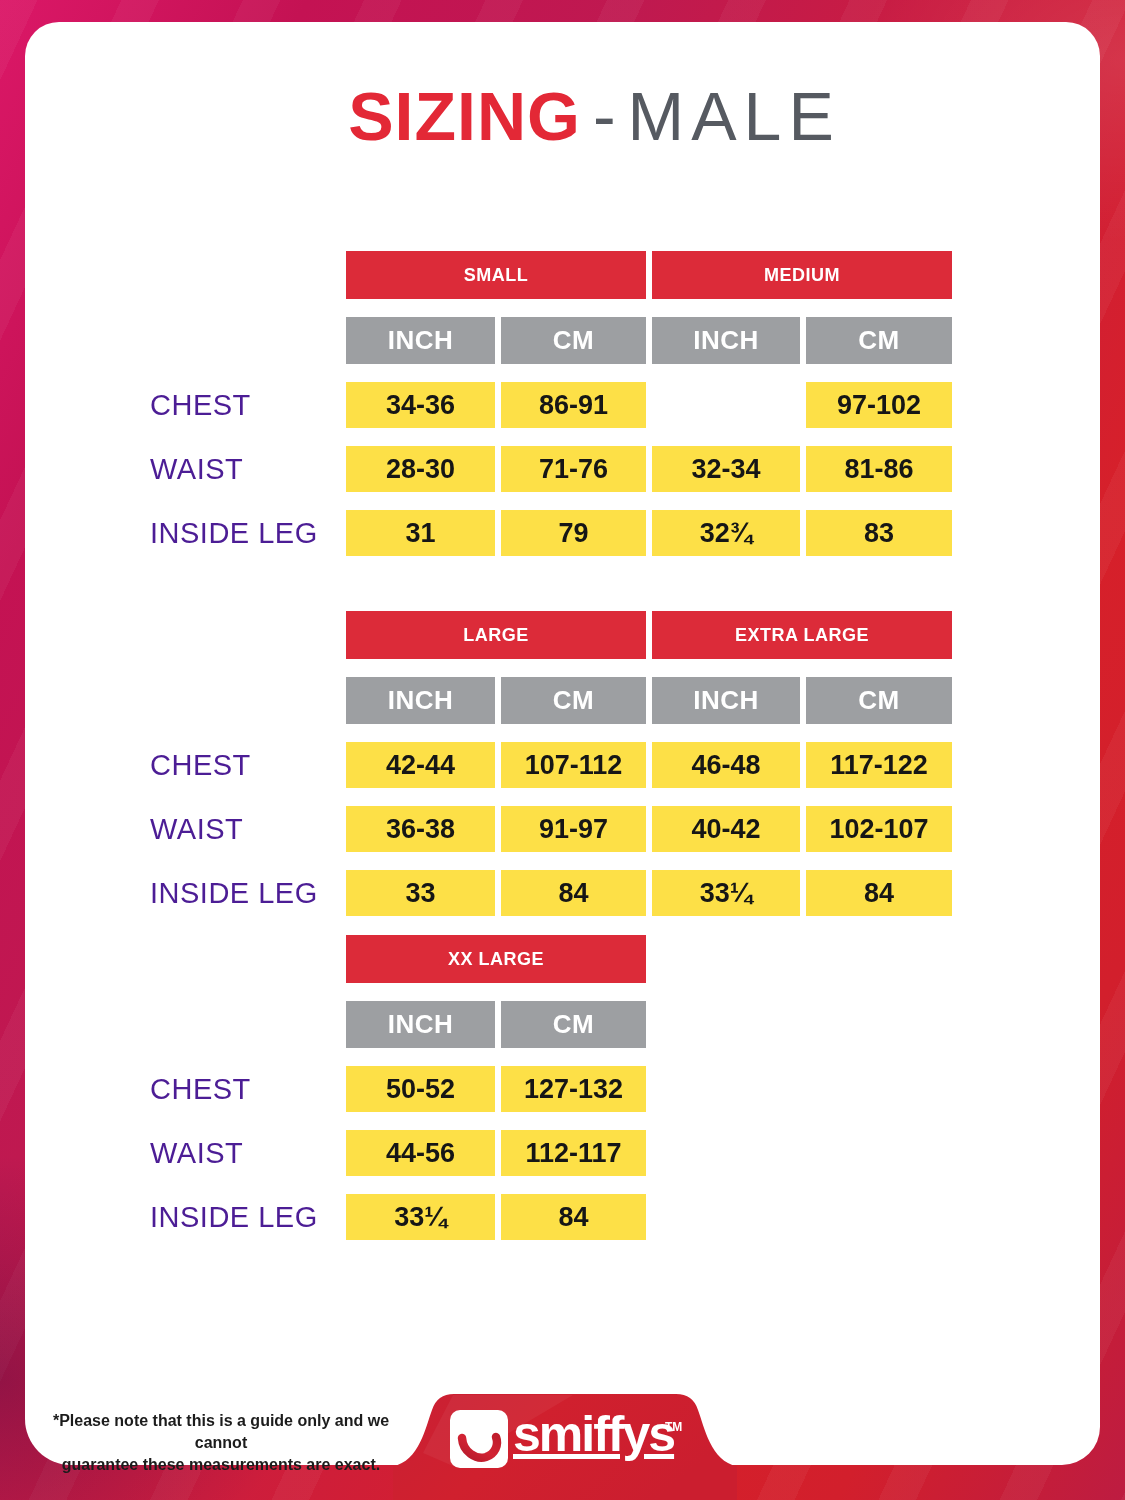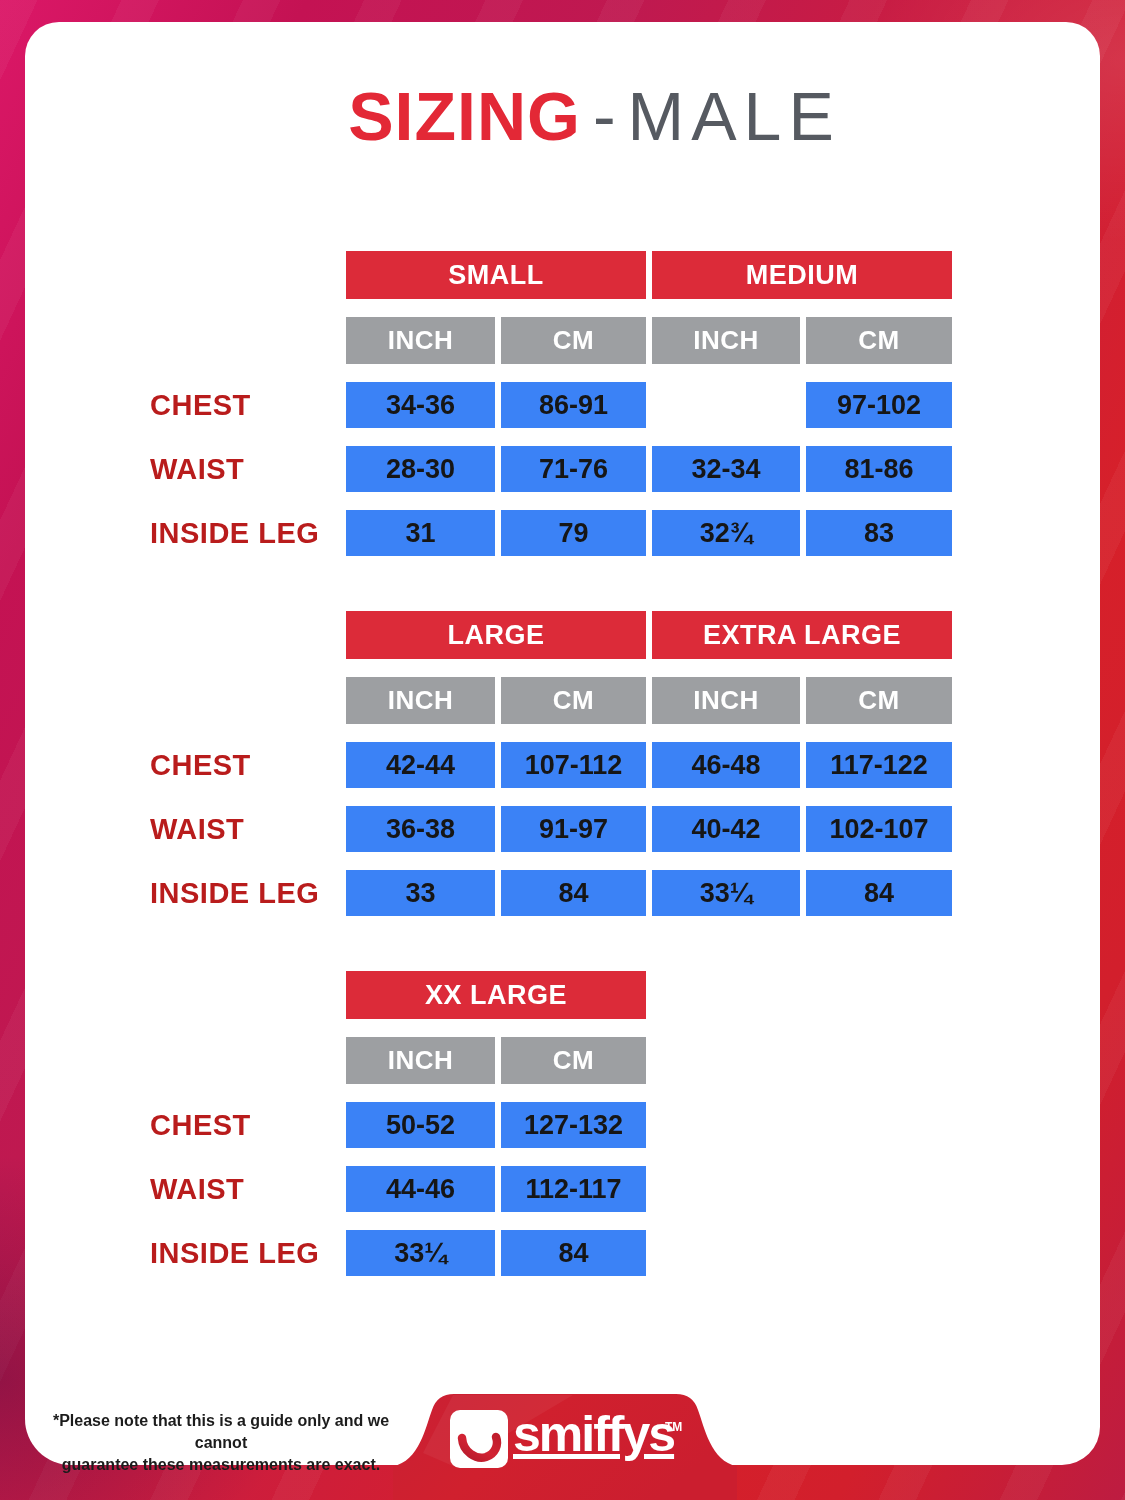--- a/index.html
+++ b/index.html
@@ -16,28 +16,28 @@
   
   .title{position:absolute;left:0;top:55px;width:100%;text-align:center;font-size:68px;line-height:1.15;white-space:nowrap;margin-left:32px;}
   .t-red{font-weight:bold;color:#e32836;letter-spacing:1px;}
   .t-sep{color:#565a61;font-weight:400;margin:0 12px;}
   .t-gray{color:#565a61;font-weight:400;letter-spacing:7px;}
   
   .size-table{position:absolute;left:125px;display:grid;
     grid-template-columns:190px 149px 145px 148px 146px;
     grid-template-rows:48px 47px 46px 46px 46px;
     column-gap:6px;row-gap:18px;}
-  .t1{top:229px;} .t2{top:589px;text-align:right;} .t3{top:949px;}
-  .hdr-red{background:#dc2b39;color:#ffffff;font-weight:bold;font-size:27px;letter-spacing:0.5px;
+  .t1{top:229px;} .t2{top:589px;text-align:right;} .t3{top:913px;}
+  .hdr-red{background:#dc2b39;color:#ffffff;font-weight:bold;font-size:18px;letter-spacing:0.5px;
     display:flex;align-items:center;justify-content:center;}
   .hdr-gray{background:#9d9fa2;color:#ffffff;font-weight:bold;font-size:26px;letter-spacing:0.5px;
     display:flex;align-items:center;justify-content:center;}
-  .cell{background:#3b82f6;color:#161616;font-weight:bold;font-size:27px;
+  .cell{background:#fde047;color:#161616;font-weight:bold;font-size:27px;
     display:flex;align-items:center;justify-content:center;}
-  .rlabel{color:#b91c1c;font-weight:bold;font-size:29px;letter-spacing:0.5px;
+  .rlabel{color:#4c1d95;font-weight:normal;font-size:29px;letter-spacing:0.5px;
     display:flex;align-items:center;justify-content:flex-start;white-space:nowrap;}
   .r1{grid-row:1}.r2{grid-row:2}.r3{grid-row:3}.r4{grid-row:4}.r5{grid-row:5}
   .c1{grid-column:1}.c2{grid-column:2}.c3{grid-column:3}.c4{grid-column:4}.c5{grid-column:5}
   .c23{grid-column:2/4}.c45{grid-column:4/6}
   
   .note{position:absolute;left:0px;top:1388px;width:392px;text-align:center;
     font-weight:bold;font-size:16px;line-height:1.36;color:#1c1c1c;}
   
   .logo-tab{position:absolute;left:393px;top:1393px;width:344px;height:107px;}
   .logo-tab .tab-svg{position:absolute;left:0;top:0;}
@@ -105,21 +105,21 @@
     </div>
 
     <div class="size-table t3">
       <div class="hdr-red r1 c23">XX LARGE</div>
       <div class="hdr-gray r2 c2">INCH</div>
       <div class="hdr-gray r2 c3">CM</div>
       <div class="rlabel r3 c1">CHEST</div>
       <div class="cell r3 c2">50-52</div>
       <div class="cell r3 c3">127-132</div>
       <div class="rlabel r4 c1">WAIST</div>
-      <div class="cell r4 c2">44-46</div>
+      <div class="cell r4 c2">44-56</div>
       <div class="cell r4 c3">112-117</div>
       <div class="rlabel r5 c1">INSIDE LEG</div>
       <div class="cell r5 c2">33¼</div>
       <div class="cell r5 c3">84</div>
     </div>
 
     <div class="note">
       <div>*Please note that this is a guide only and we cannot</div>
       <div>guarantee these measurements are exact.</div>
     </div>

